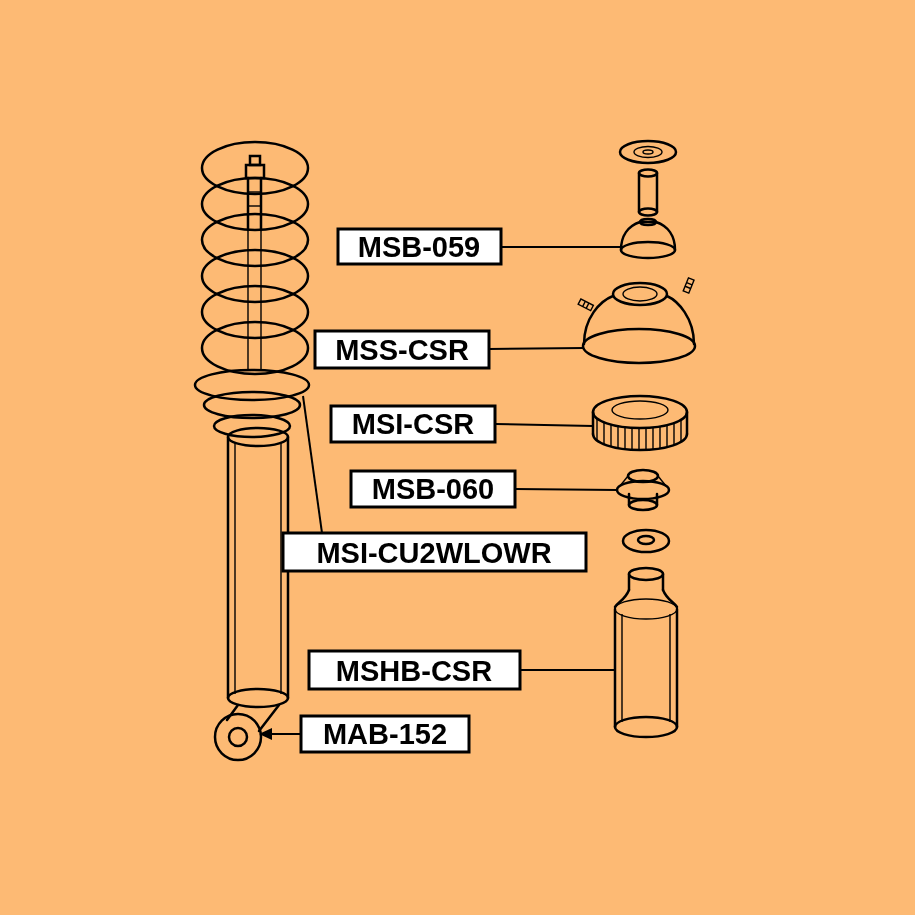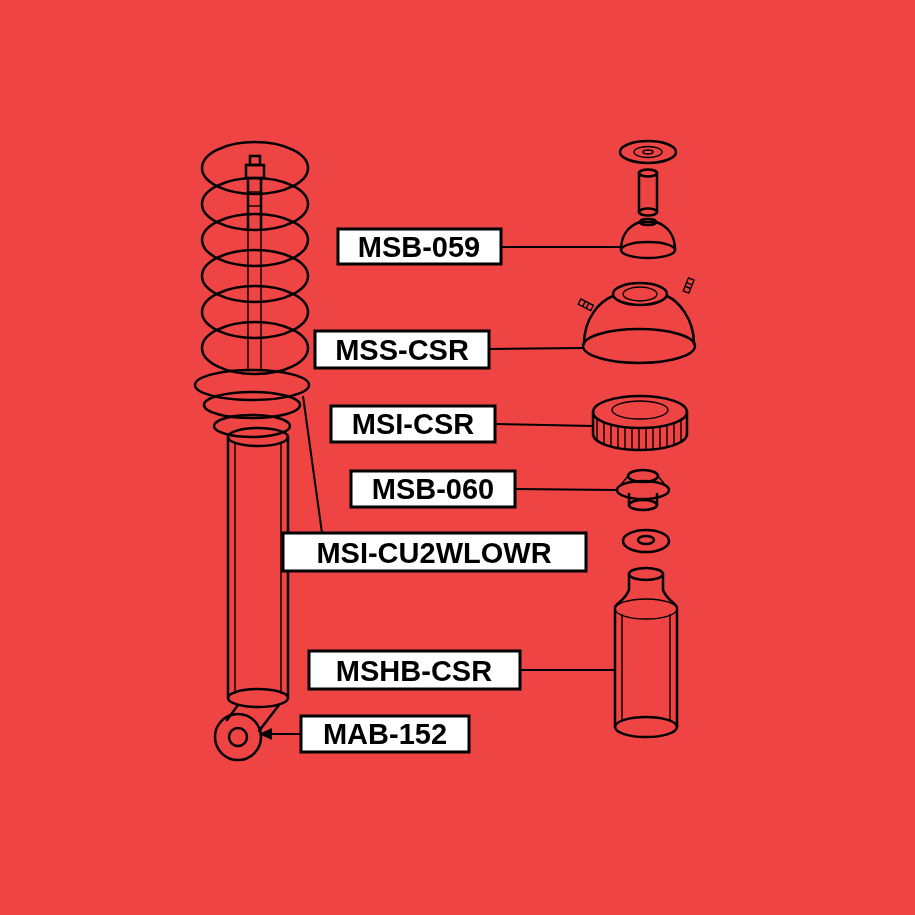--- a/index.html
+++ b/index.html
@@ -4,21 +4,21 @@
 <style>
   html, body {
     margin: 0;
     padding: 0;
     background: #ffffff;
   }
   .diagram-wrap {
     position: relative;
     width: 915px;
     height: 915px;
-    background: #ef4444;
+    background: #fdba74;
     font-family: "Liberation Sans", sans-serif;
   }
   svg { display: block; }
   .part-line {
     stroke: #000000;
     stroke-width: 2.5;
     fill: none;
     stroke-linecap: round;
   }
   .part-line-thin {

